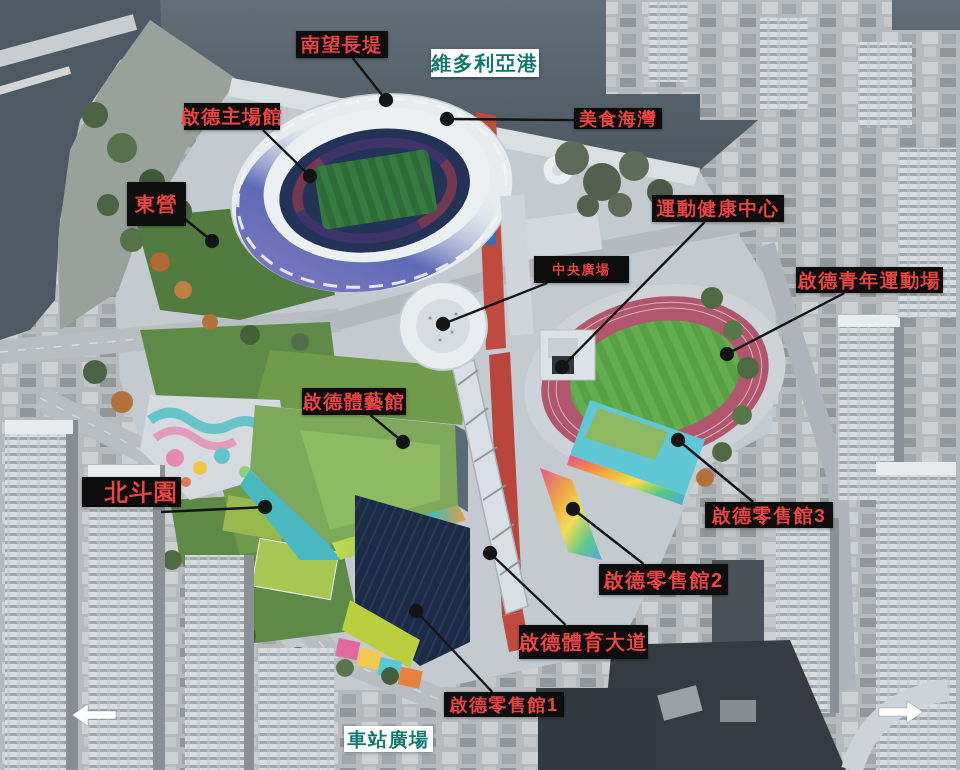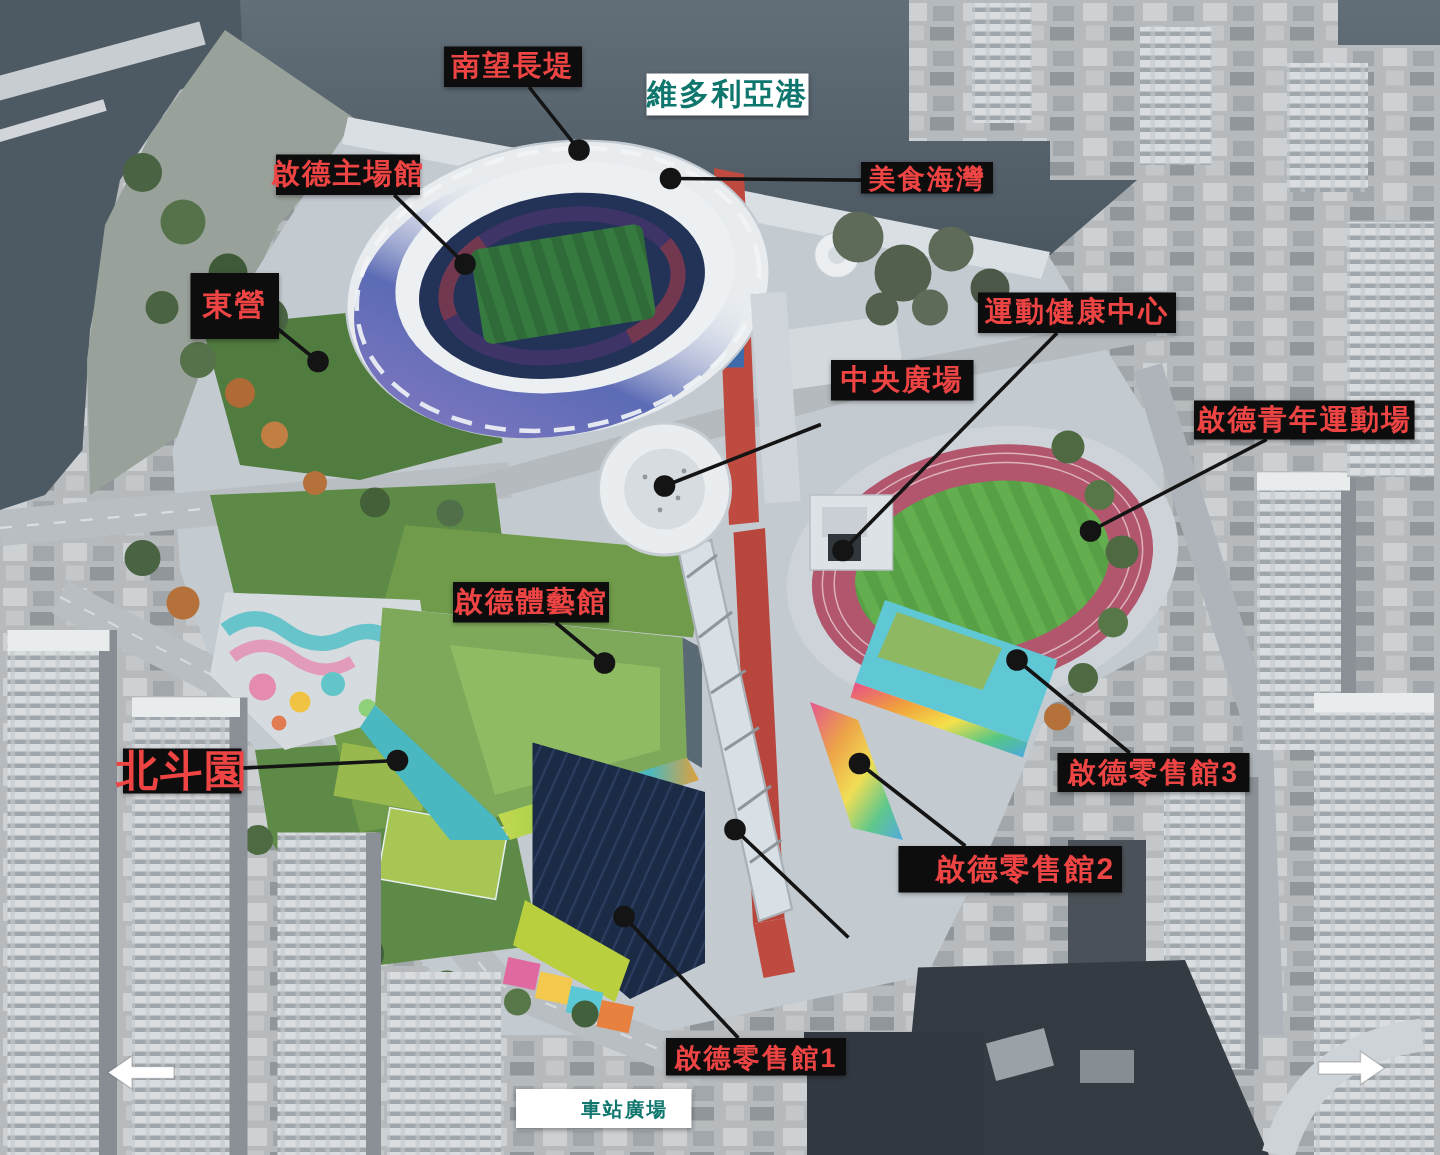--- a/index.html
+++ b/index.html
@@ -304,23 +304,24 @@
       <polygon points="923,712 907,701 907,708 879,708 879,716 907,716 907,723" fill="#ffffff" stroke="rgba(0,0,0,0.18)"></polygon>
     </svg>
 
   <div id="label-layer">
       <div class="map-label dark" style="left: 296px; top: 31px; width: 92px; height: 27px; font-size: 19px;">南望長堤</div>
       <div class="map-label light" style="left: 431px; top: 49px; width: 108px; height: 28px; font-size: 20px;">維多利亞港</div>
       <div class="map-label dark" style="left: 184px; top: 103px; width: 96px; height: 27px; font-size: 19px;">啟德主場館</div>
       <div class="map-label dark" style="left: 574px; top: 108px; width: 88px; height: 21px; font-size: 18px;">美食海灣</div>
       <div class="map-label dark" style="left: 127px; top: 182px; width: 59px; height: 44px; font-size: 20px;">東營</div>
       <div class="map-label dark" style="left: 652px; top: 195px; width: 132px; height: 27px; font-size: 19px;">運動健康中心</div>
-      <div class="map-label dark" style="left: 534px; top: 240px; width: 95px; height: 27px; font-size: 19px; margin-left: 20px;">中央廣場</div>
+      <div class="map-label dark" style="left: 534px; top: 256px; width: 95px; height: 27px; font-size: 13px;">中央廣場</div>
       <div class="map-label dark" style="left: 796px; top: 267px; width: 147px; height: 26px; font-size: 19px;">啟德青年運動場</div>
       <div class="map-label dark" style="left: 302px; top: 388px; width: 104px; height: 27px; font-size: 19px;">啟德體藝館</div>
-      <div class="map-label dark" style="left: 82px; top: 499px; width: 79px; height: 30px; font-size: 28px;">北斗園</div>
+      <div class="map-label dark" style="left: 82px; top: 477px; width: 79px; height: 30px; font-size: 23px; padding-left: 20px;">北斗園</div>
       <div class="map-label dark" style="left: 705px; top: 502px; width: 128px; height: 26px; font-size: 19px;">啟德零售館3</div>
-      <div class="map-label dark" style="left: 599px; top: 564px; width: 129px; height: 31px; font-size: 20px; padding-left: 20px;">啟德零售館2</div>
+      <div class="map-label dark" style="left: 599px; top: 564px; width: 129px; height: 31px; font-size: 20px;">啟德零售館2</div>
+      <div class="map-label dark" style="left: 519px; top: 625px; width: 129px; height: 34px; font-size: 20px;">啟德體育大道</div>
       <div class="map-label dark" style="left: 444px; top: 692px; width: 120px; height: 25px; font-size: 18px;">啟德零售館1</div>
-      <div class="map-label light" style="left: 344px; top: 726px; width: 89px; height: 26px; font-size: 13px; padding-left: 28px;">車站廣場</div>
+      <div class="map-label light" style="left: 344px; top: 726px; width: 89px; height: 26px; font-size: 19px;">車站廣場</div>
     </div>
 
 </div>
 
 </body></html>

